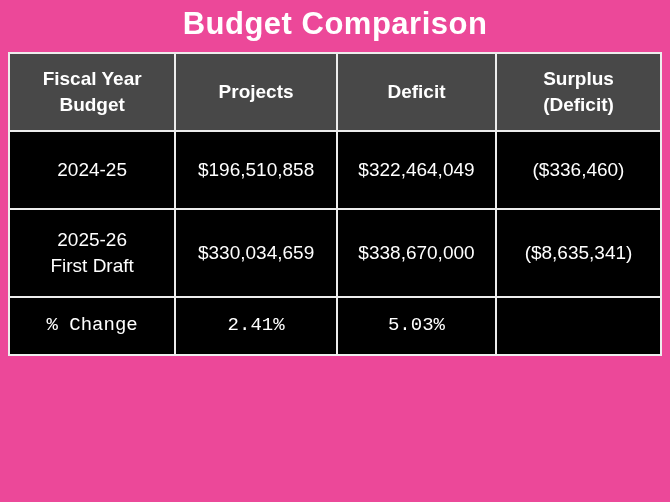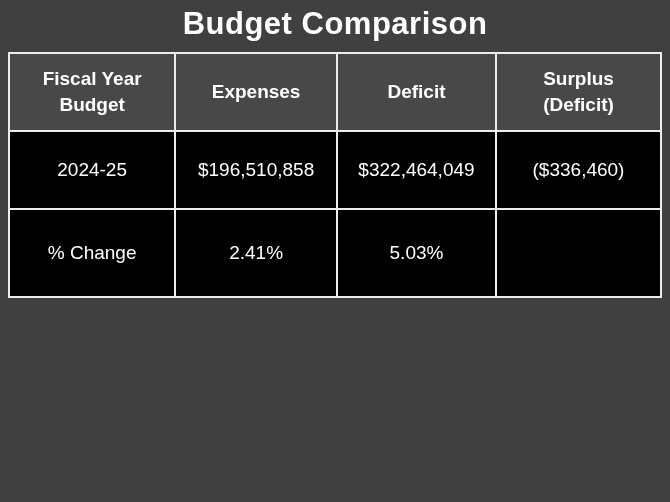--- a/index.html
+++ b/index.html
@@ -4,21 +4,21 @@
 <style>
   html, body {
     margin: 0;
     padding: 0;
     background: #000000;
   }
   .slide {
     position: relative;
     width: 670px;
     height: 502px;
-    background: #404040;
+    background: #ec4899;
     color: #ffffff;
     font-family: "Liberation Sans", sans-serif;
     overflow: hidden;
   }
   .title {
     margin: 5px 0 0 0;
     text-align: center;
     font-size: 31px;
     font-weight: 600;
     letter-spacing: 0.5px;
@@ -60,52 +60,59 @@
     font-weight: 400;
     line-height: 1.35;
   }
   col.c1 { width: 25.5%; }
   col.c2 { width: 24.8%; }
   col.c3 { width: 24.4%; }
   col.c4 { width: 25.3%; }
   tr.r1 { height: 78px; }
   tr.r2 { height: 88px; }
   tr.r3 { height: 86px; }
-  tr.r4 { height: 88px; }
+  tr.r4 { height: 58px; font-family: Liberation Mono, monospace; }
 </style>
 </head>
 <body>
 
 <div class="slide">
   <h1 class="title">Budget Comparison</h1>
 
   <table class="budget">
     <colgroup>
       <col class="c1">
         <col class="c2">
         <col class="c3">
         <col class="c4">
     </colgroup>
     <thead>
       <tr>
         <th>Fiscal Year
 Budget</th>
-        <th>Expenses</th>
+        <th>Projects</th>
         <th>Deficit</th>
         <th>Surplus
 (Deficit)</th>
       </tr>
     </thead>
     <tbody>
       <tr class="r1">
         <td>2024-25</td>
         <td>$196,510,858</td>
         <td>$322,464,049</td>
         <td>($336,460)</td>
       </tr>
+      <tr class="r2">
+        <td>2025-26
+First Draft</td>
+        <td>$330,034,659</td>
+        <td>$338,670,000</td>
+        <td>($8,635,341)</td>
+      </tr>
       <tr class="r4">
         <td>% Change</td>
         <td>2.41%</td>
         <td>5.03%</td>
         <td></td>
       </tr>
     </tbody>
   </table>
 </div>
 

